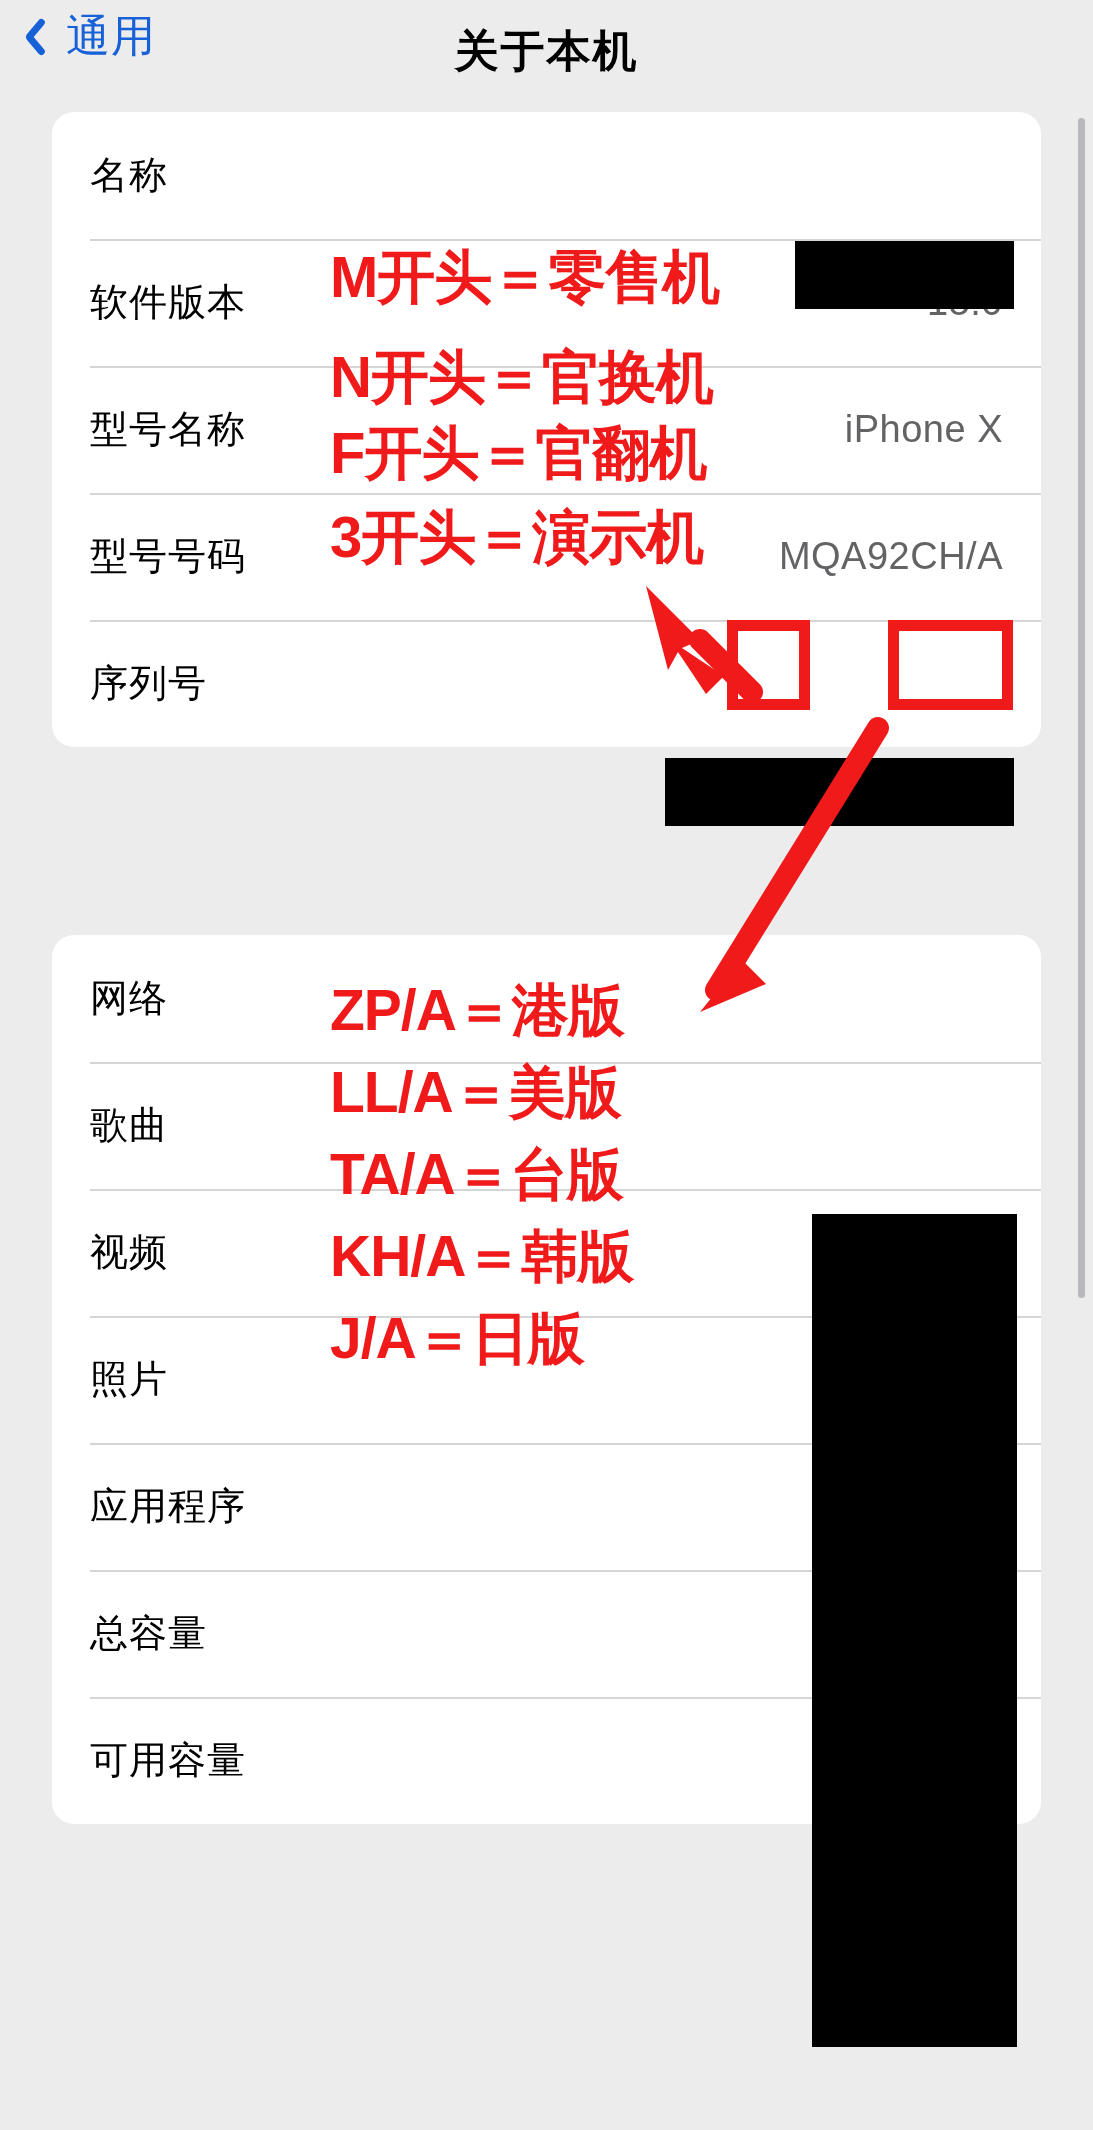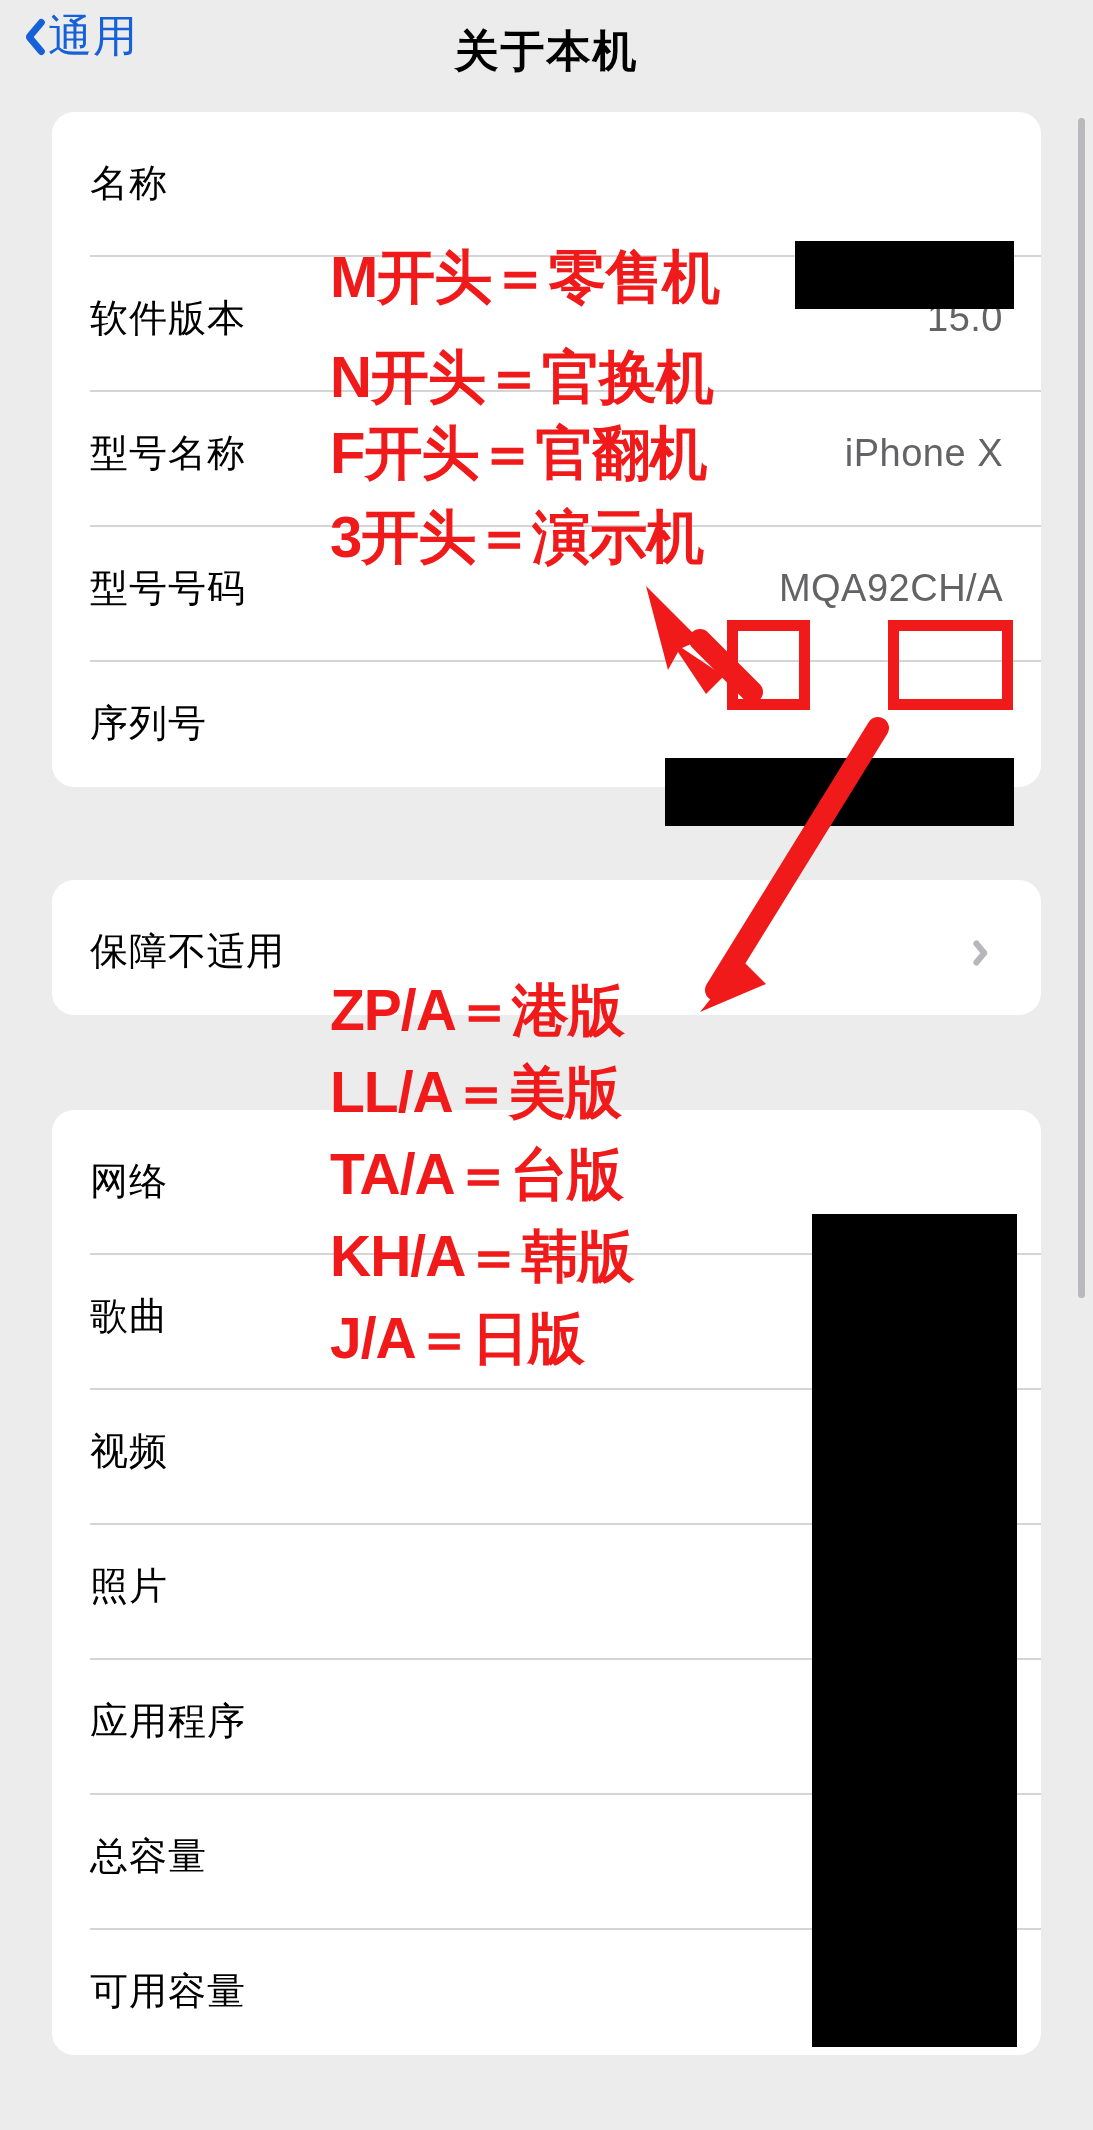--- a/index.html
+++ b/index.html
@@ -23,21 +23,21 @@
     position: relative;
     height: 112px;
     background: #ececed;
   }
   .back-button {
     position: absolute;
     left: 18px;
     top: 14px;
     display: flex;
     align-items: center;
-    gap: 4px;
+    gap: 22px;
     cursor: pointer;
   }
   .chevron-left {
     width: 26px;
     height: 44px;
     position: relative;
   }
   .chevron-left::before,
   .chevron-left::after {
     content: "";
@@ -92,21 +92,20 @@
   .gap-md { height: 95px; }
 
   .row {
     position: relative;
     display: flex;
     align-items: center;
     justify-content: space-between;
     height: 127px;
     padding: 0 38px;
     box-sizing: border-box;
-    margin-top: 8px;
   }
   .row + .row::before {
     content: "";
     position: absolute;
     left: 38px;
     right: 0;
     top: 0;
     height: 2px;
     background: #d5d5d7;
   }
@@ -244,26 +243,20 @@
         <span class="row-value dark">MQA92CH/A</span>
       </div>
       <div class="row">
         <span class="row-label">序列号</span>
         <span class="row-value"></span>
       </div>
     </div>
 
     <div class="gap-sm"></div>
 
-    <div class="card">
-      <div class="row">
-        <span class="row-label">保障不适用</span>
-        <span class="chevron-right"></span>
-      </div>
-    </div>
 
     <div class="gap-md"></div>
 
     <div class="card">
       <div class="row">
         <span class="row-label">网络</span>
         <span class="row-value"></span>
       </div>
       <div class="row">
         <span class="row-label">歌曲</span>

